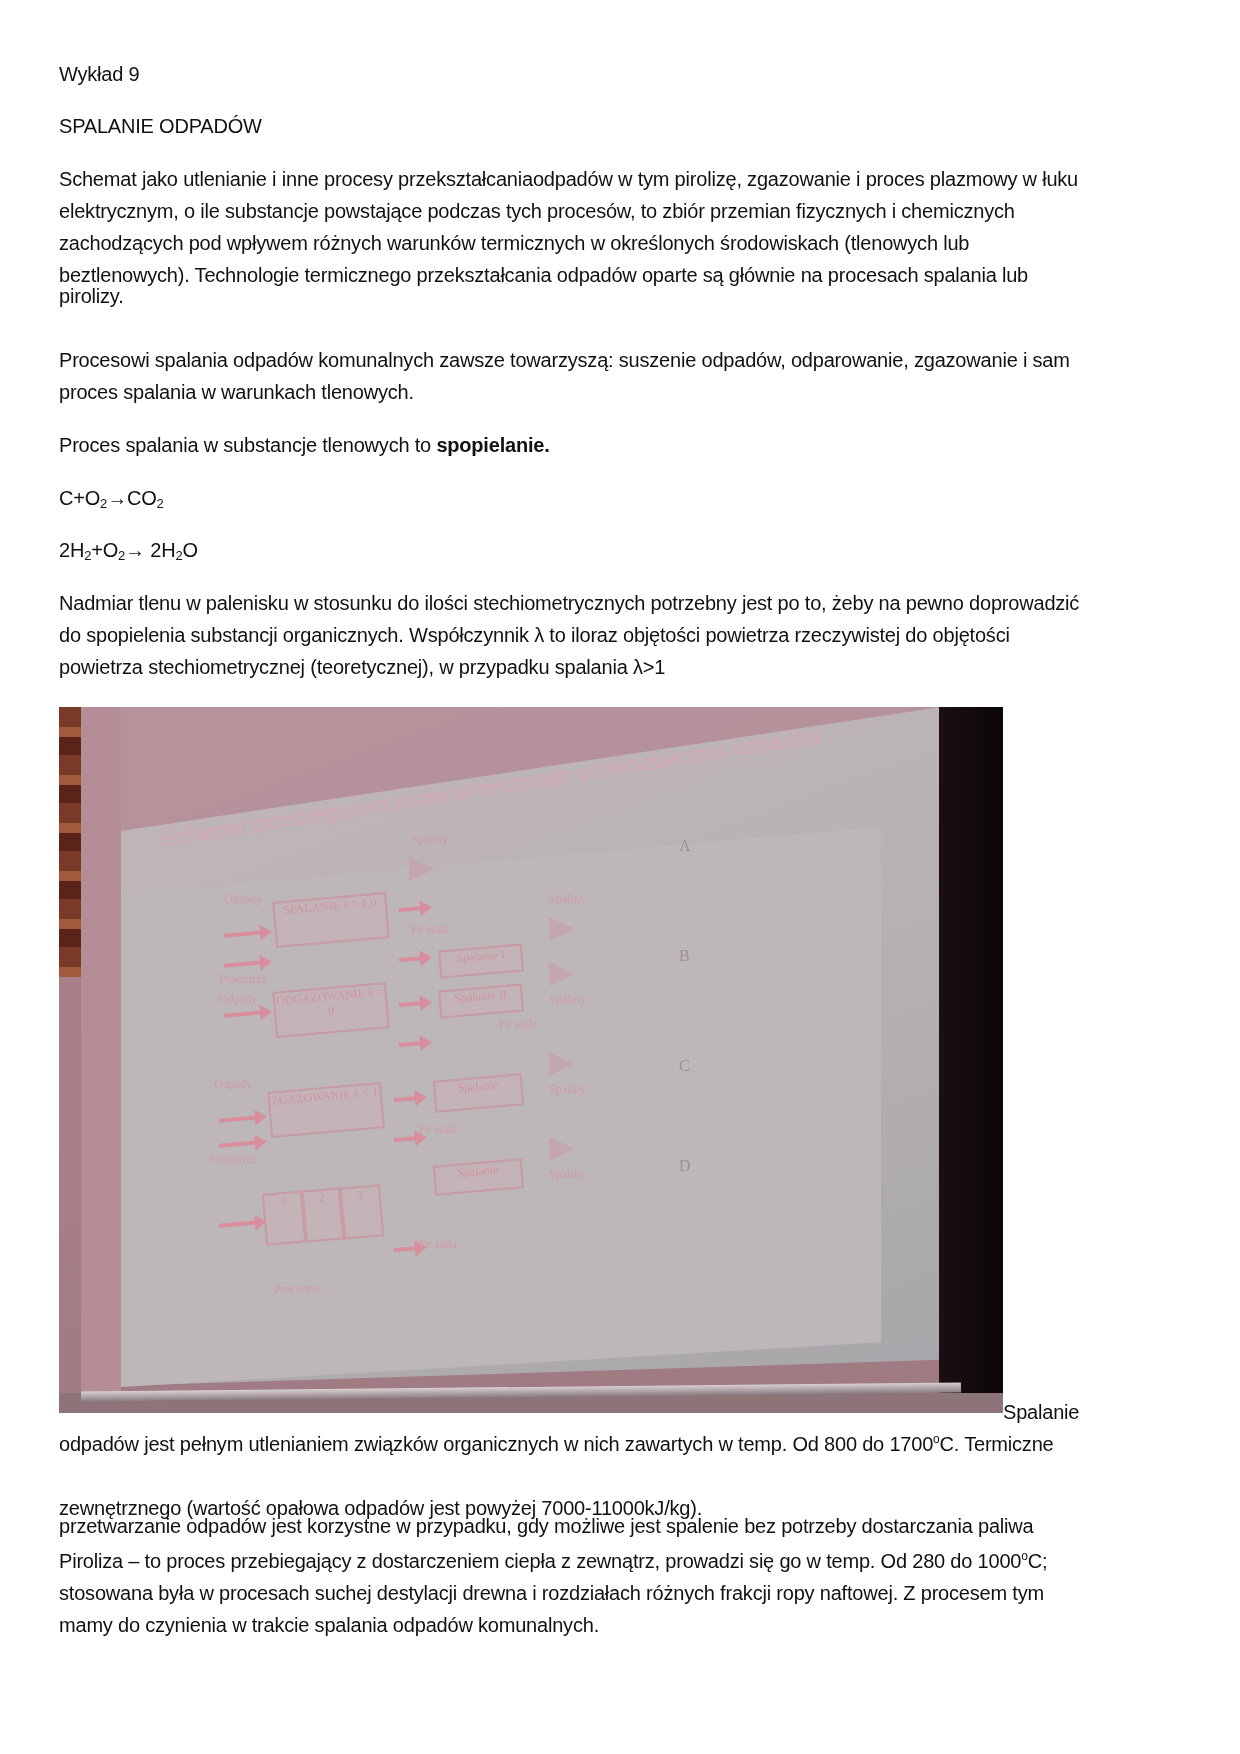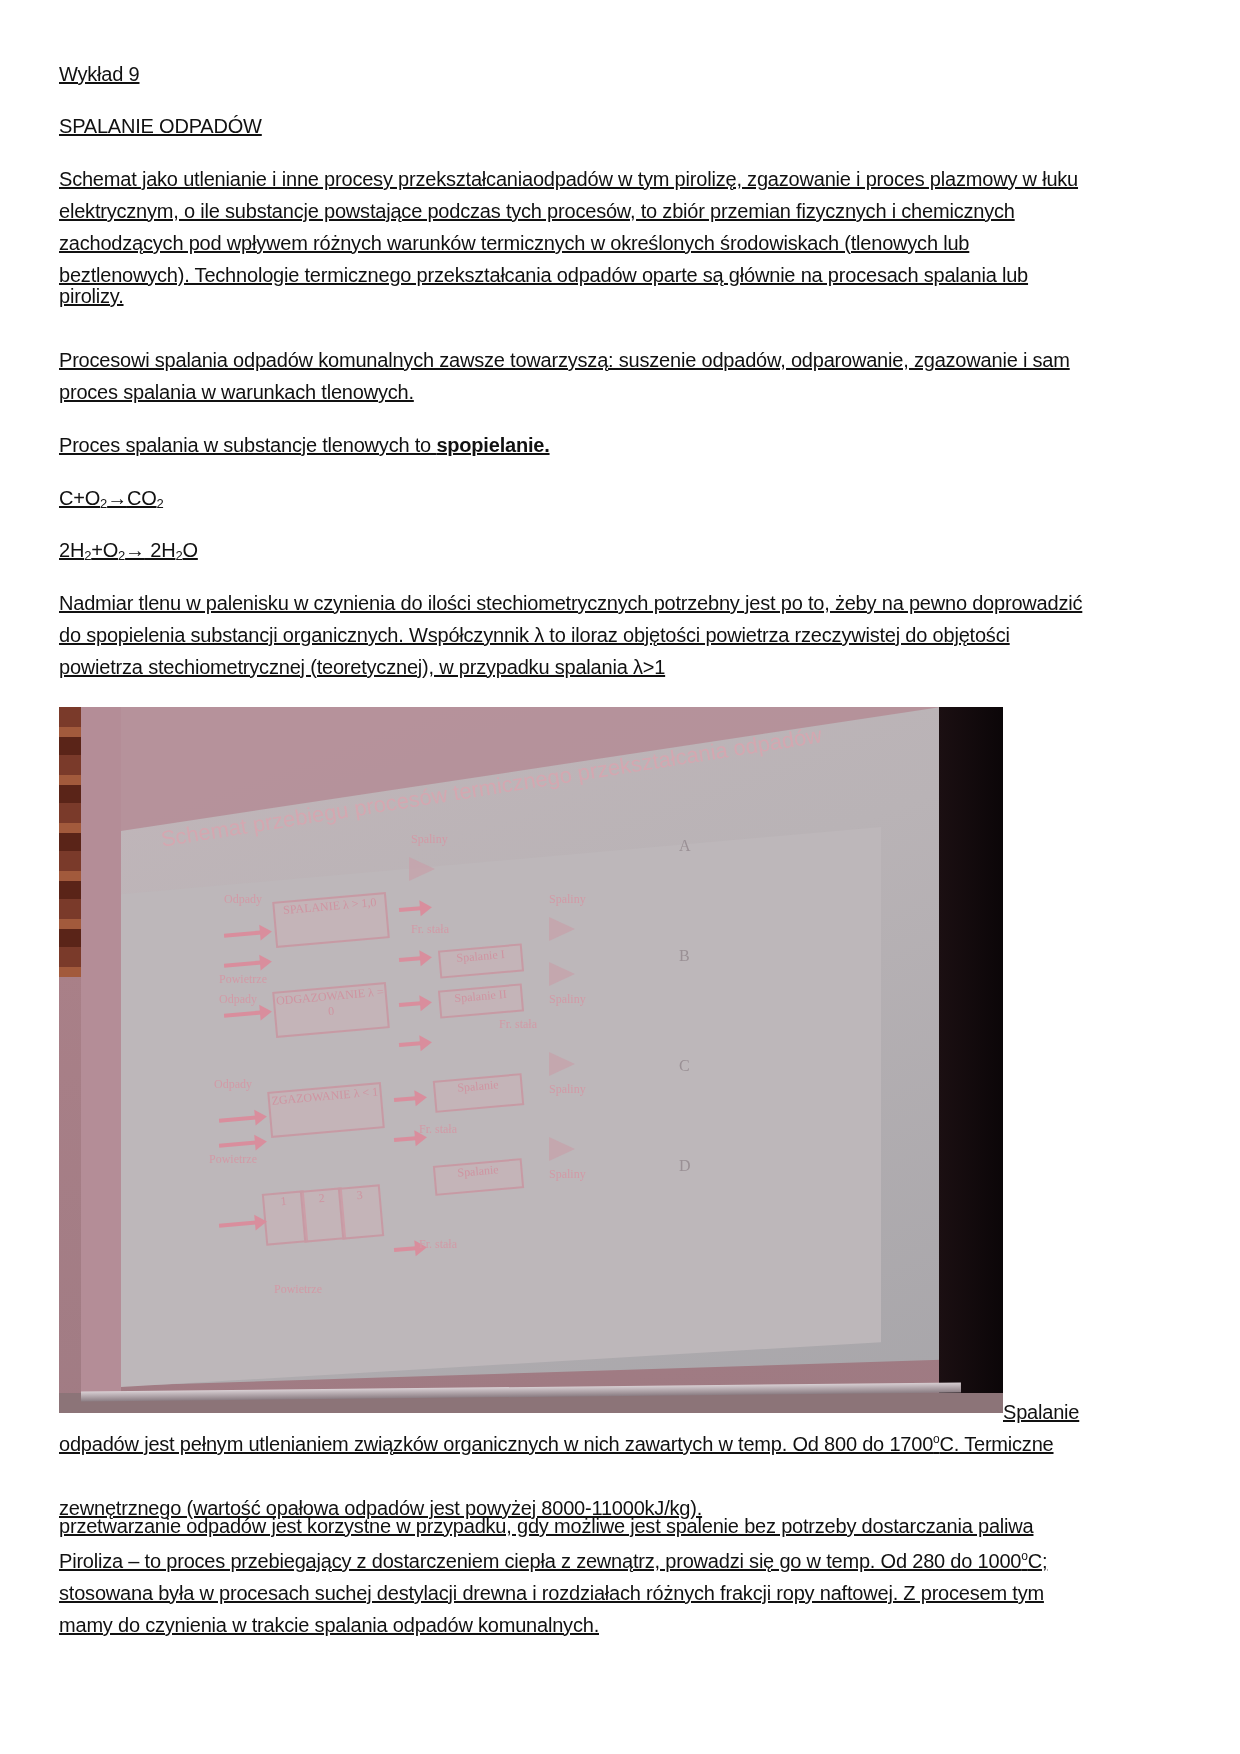--- a/index.html
+++ b/index.html
@@ -1,19 +1,19 @@
 <!DOCTYPE html>
 <html><head>
 <meta charset="utf-8">
 <style>
   html, body { margin: 0; padding: 0; background: #ffffff; }
   body { width: 1240px; height: 1754px; position: relative; overflow: hidden;
          font-family: "Liberation Sans", "DejaVu Sans", sans-serif; color: #111; }
   .page { position: absolute; left: 59px; top: 0; width: 1130px; }
-  .line { position: absolute; left: 0; font-size: 20px; line-height: 32px; white-space: nowrap; letter-spacing: -0.2px; text-decoration: underline; }
+  .line { position: absolute; left: 0; font-size: 20px; line-height: 32px; white-space: nowrap; letter-spacing: -0.2px; }
   .b { font-weight: bold; }
   sub { font-size: 13px; vertical-align: -3px; line-height: 0; }
   sup { font-size: 12px; vertical-align: 8px; line-height: 0; }
 
   
   .photo { position: absolute; left: 59px; top: 707px; width: 944px; height: 706px; overflow: hidden;
            background: #a99; }
   .photo .wall-top { position:absolute; left:0; top:0; width:100%; height:100%;
            background: linear-gradient(170deg, #b48a92 0%, #a98088 30%, #9e7a82 100%); }
   .photo .wood { position:absolute; left:0; top:0; width:22px; height:270px;
@@ -63,21 +63,21 @@
     <div class="line" style="top:376px">proces spalania w warunkach tlenowych.</div>
   </div>
 
   <div class="line" style="top:429px"><span>Proces spalania w substancje tlenowych to </span><span class="b">spopielanie.</span></div>
 
   <div class="line" style="top:482px"><span>C+O</span><sub>2</sub><span>→</span><span>CO</span><sub>2</sub></div>
 
   <div class="line" style="top:534px"><span>2H</span><sub>2</sub><span>+O</span><sub>2</sub><span>→</span><span> 2H</span><sub>2</sub><span>O</span></div>
 
   <div>
-    <div class="line" style="top:587px">Nadmiar tlenu w palenisku w czynienia do ilości stechiometrycznych potrzebny jest po to, żeby na pewno doprowadzić</div>
+    <div class="line" style="top:587px">Nadmiar tlenu w palenisku w stosunku do ilości stechiometrycznych potrzebny jest po to, żeby na pewno doprowadzić</div>
     <div class="line" style="top:619px">do spopielenia substancji organicznych. Współczynnik λ to iloraz objętości powietrza rzeczywistej do objętości</div>
     <div class="line" style="top:651px">powietrza stechiometrycznej (teoretycznej), w przypadku spalania λ&gt;1</div>
   </div>
 </div>
 
 <div class="photo">
   <div class="wall-top"></div>
   <div class="wood"></div>
   <div class="screen"></div>
   <div class="screen-header"></div>
@@ -142,21 +142,21 @@
   <div class="dark"></div>
   <div class="bottom-strip"></div>
   <div class="bar-bottom"></div>
 </div>
 
 <div class="page">
   <div class="line" style="top:1396px;left:944px">Spalanie</div>
   <div>
     <div class="line" style="top:1428px"><span>odpadów jest pełnym utlenianiem związków organicznych w nich zawartych w temp. Od 800 do 1700</span><sup>o</sup><span>C. Termiczne</span></div>
     <div class="line" style="top:1510px">przetwarzanie odpadów jest korzystne  w przypadku, gdy możliwe jest spalenie bez potrzeby dostarczania paliwa</div>
-    <div class="line" style="top:1492px">zewnętrznego (wartość opałowa odpadów jest powyżej 8000-11000kJ/kg).</div>
+    <div class="line" style="top:1492px">zewnętrznego (wartość opałowa odpadów jest powyżej 7000-11000kJ/kg).</div>
   </div>
 
   <div>
     <div class="line" style="top:1545px"><span>Piroliza – to proces przebiegający z dostarczeniem ciepła z zewnątrz, prowadzi się go w temp. Od 280 do 1000</span><sup>o</sup><span>C;</span></div>
     <div class="line" style="top:1577px">stosowana była  w procesach suchej destylacji drewna i rozdziałach różnych frakcji ropy naftowej. Z procesem tym</div>
     <div class="line" style="top:1609px">mamy do czynienia w trakcie spalania odpadów komunalnych.</div>
   </div>
 </div>
 
 </body></html>

